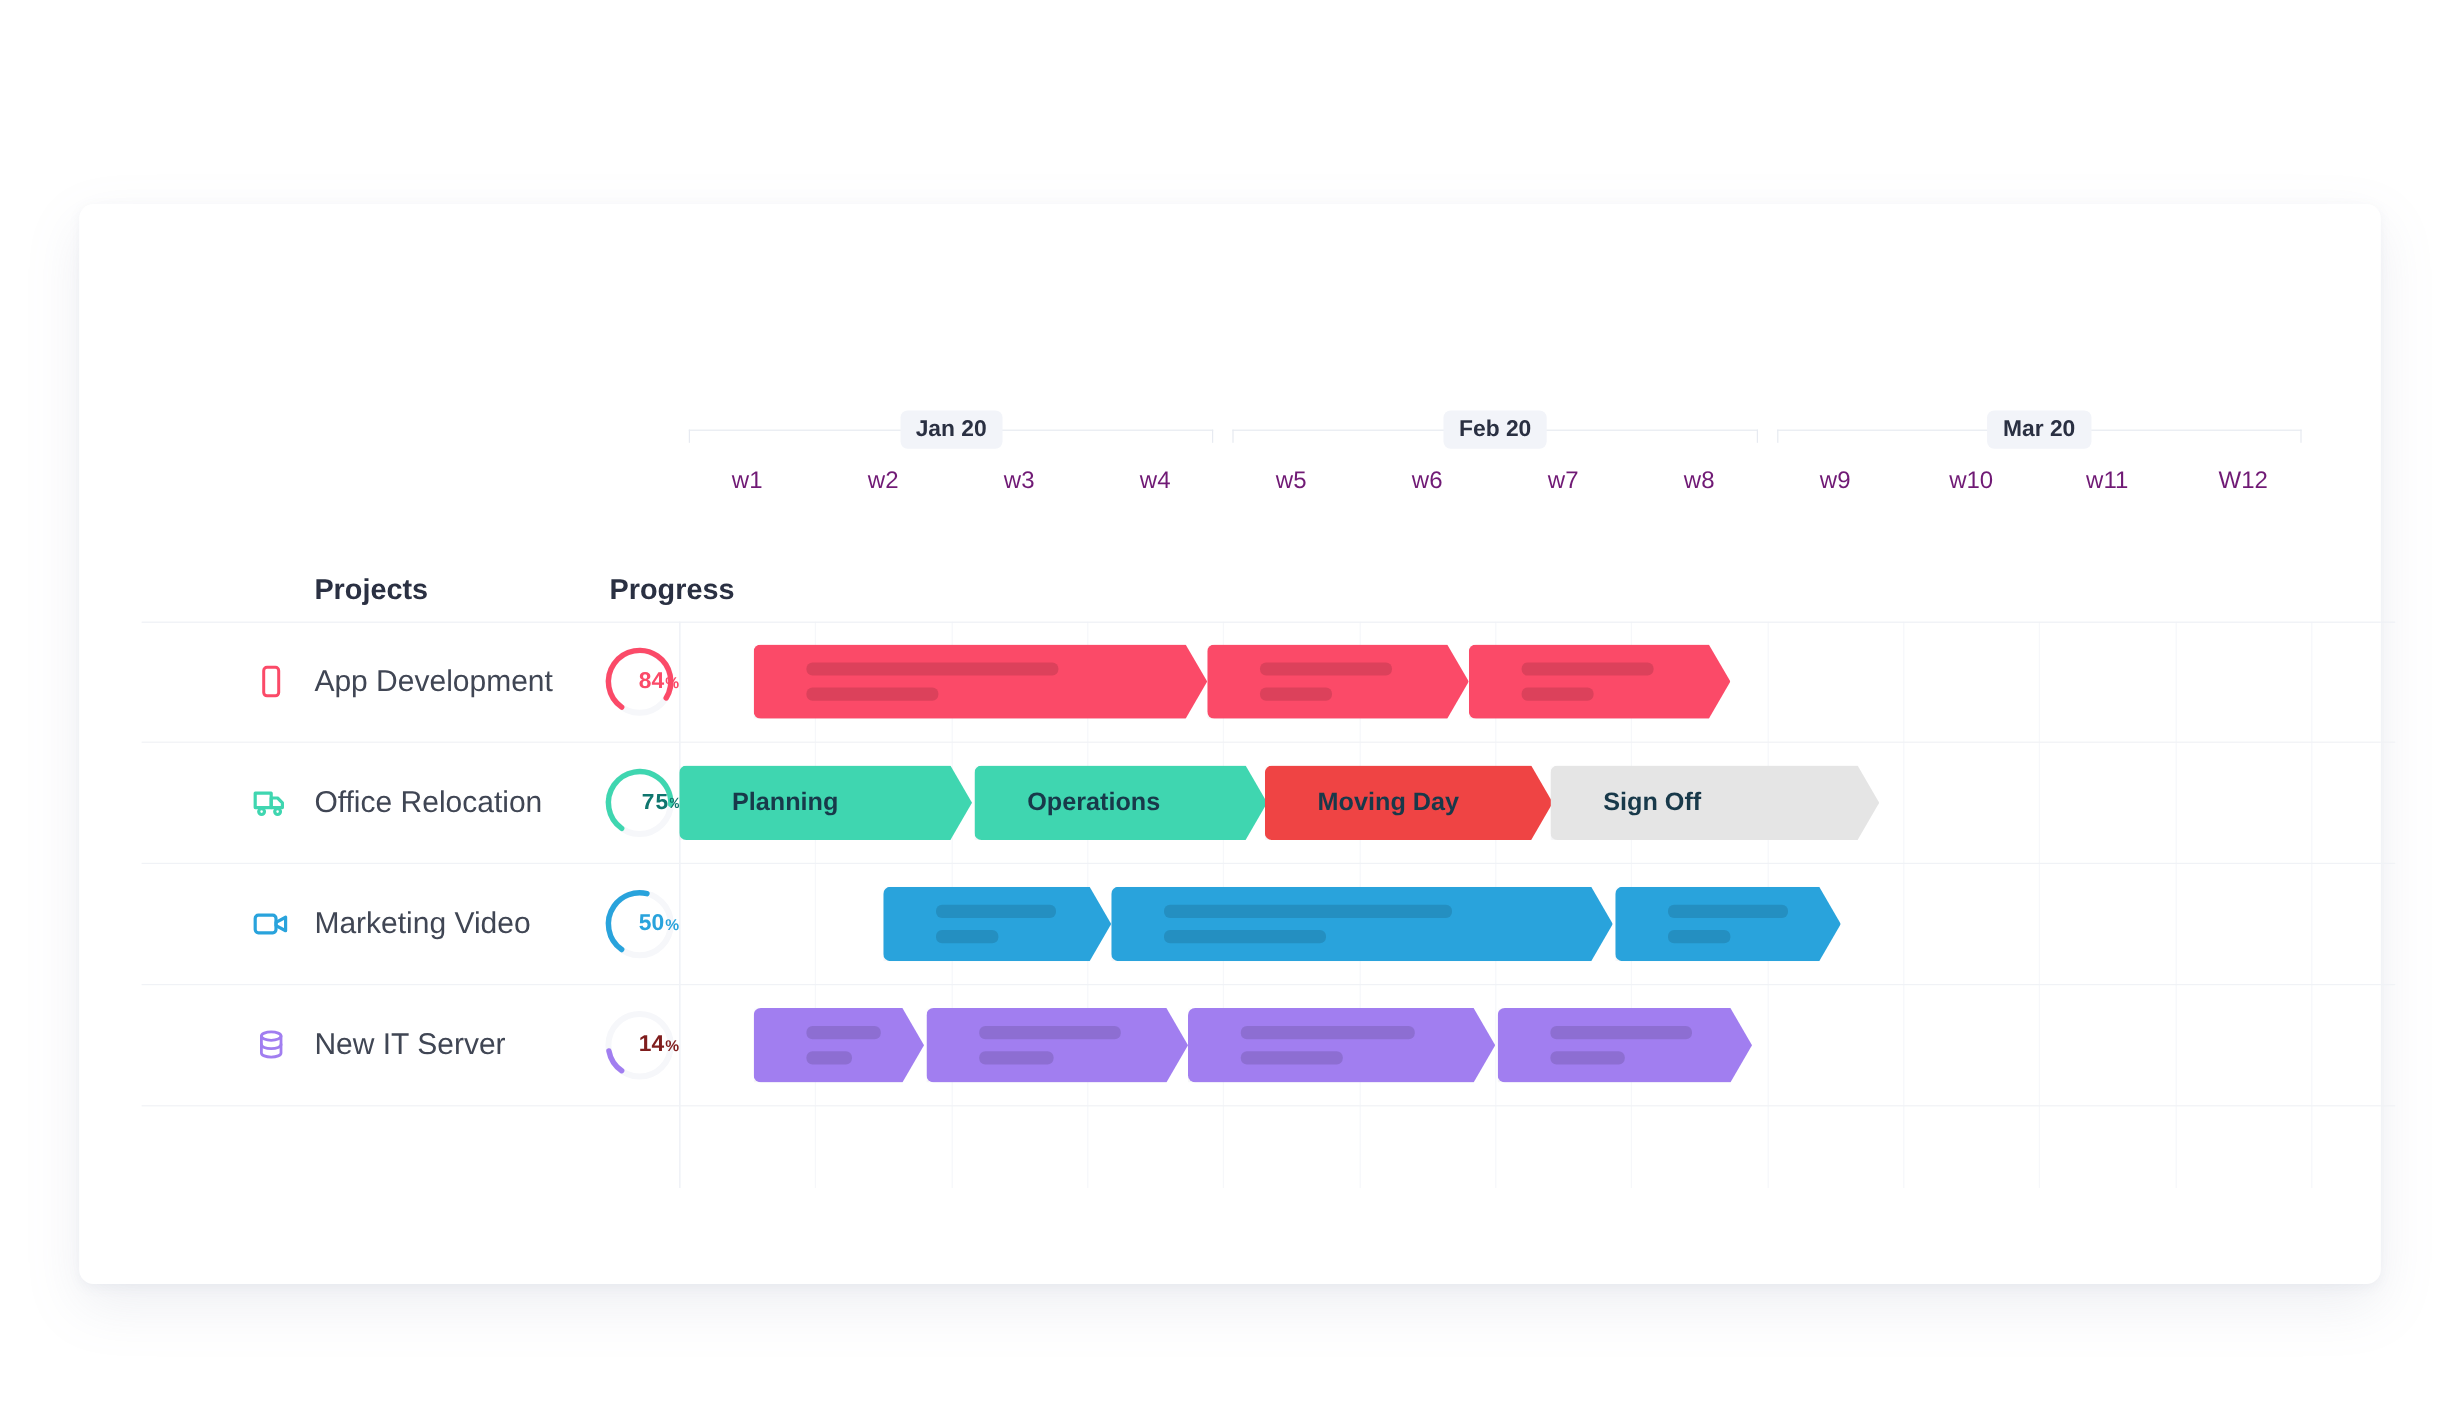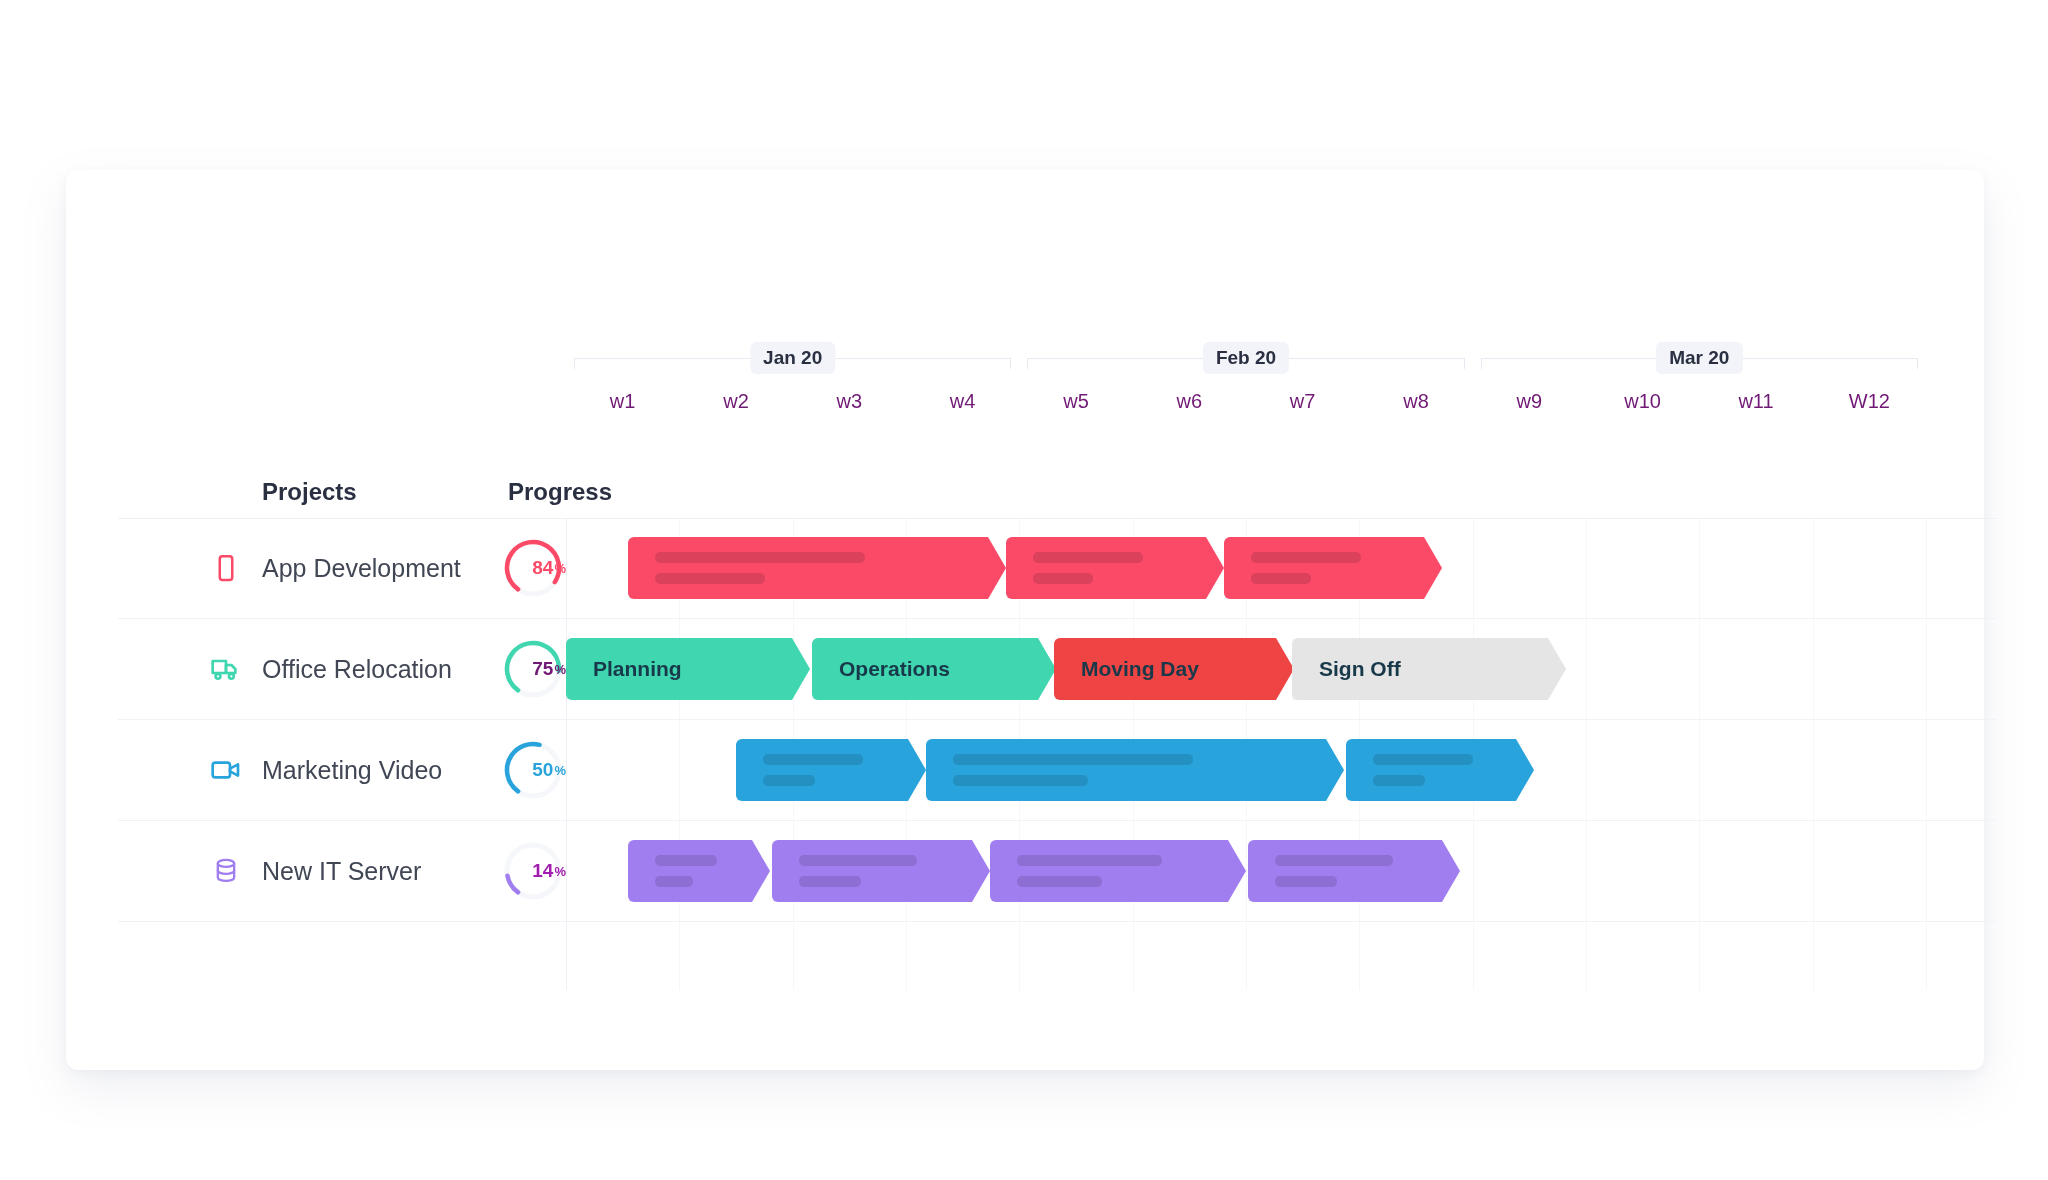--- a/index.html
+++ b/index.html
@@ -178,21 +178,21 @@
 
   
   .bars { position:absolute; left: 448px; top: 0; right: 0; height: 100px; }
   .bar {
     position:absolute; top: 50%; transform: translateY(-50%);
     height: 62px;
     display:flex; align-items:center;
     border-radius: 6px;
     box-shadow: 0 3px 7px rgba(90,100,130,0.10);
     clip-path: polygon(0 0, calc(100% - 18px) 0, 100% 50%, calc(100% - 18px) 100%, 0 100%);
-    padding-left: 27px;
+    padding-left: 44px;
     box-sizing: border-box;
   }
   .bar-label {
     font-size: 21px; font-weight: bold; color:#18394a;
     white-space: nowrap;
   }
   .ph-wrap { display:flex; flex-direction:column; gap: 10px; }
   .ph { height: 11px; border-radius: 5px; }
 
   
@@ -305,21 +305,21 @@
                 <circle cx="6" cy="17.5" r="1.8" stroke="#3fd6b0" fill="none" stroke-width="2" stroke-linecap="round" stroke-linejoin="round"></circle>
                 <circle cx="16" cy="17.5" r="1.8" stroke="#3fd6b0" fill="none" stroke-width="2" stroke-linecap="round" stroke-linejoin="round"></circle>
               </svg>
             </div>
             <div class="row-name">Office Relocation</div>
             <div class="donut">
               <svg width="66" height="66" viewBox="0 0 66 66">
                 <circle cx="33" cy="33" r="26" fill="none" stroke="#f6f7fa" stroke-width="5"></circle>
                 <circle cx="33" cy="33" r="26" fill="none" stroke="#3fd6b0" stroke-width="4.5" stroke-linecap="round" stroke-dasharray="107.82 55.54" transform="rotate(125 33 33)"></circle>
               </svg>
-              <div class="pct" style="color: #701a75;">
+              <div class="pct" style="color: #0f766e; font-family: Liberation Mono, monospace;">
                 <span>75</span>
                 <span class="sym">%</span>
               </div>
             </div>
             <div class="bars">
               <div class="bar" style="left: 0px; width: 244px; background: rgb(63, 214, 176);">
                 <div class="bar-label">Planning</div>
               </div>
               <div class="bar" style="left: 246px; width: 244px; background: rgb(63, 214, 176);">
                 <div class="bar-label">Operations</div>
@@ -378,21 +378,21 @@
                 <path d="M5 5.5v6c0 1.7 3.1 3 7 3s7-1.3 7-3v-6" stroke="#a17ef0" fill="none" stroke-width="2" stroke-linecap="round" stroke-linejoin="round"></path>
                 <path d="M5 11.5v6c0 1.7 3.1 3 7 3s7-1.3 7-3v-6" stroke="#a17ef0" fill="none" stroke-width="2" stroke-linecap="round" stroke-linejoin="round"></path>
               </svg>
             </div>
             <div class="row-name">New IT Server</div>
             <div class="donut">
               <svg width="66" height="66" viewBox="0 0 66 66">
                 <circle cx="33" cy="33" r="26" fill="none" stroke="#f6f7fa" stroke-width="5"></circle>
                 <circle cx="33" cy="33" r="26" fill="none" stroke="#a17ef0" stroke-width="4.5" stroke-linecap="round" stroke-dasharray="20.13 143.24" transform="rotate(125 33 33)"></circle>
               </svg>
-              <div class="pct" style="color: #a21caf;">
+              <div class="pct" style="color: #7f1d1d;">
                 <span>14</span>
                 <span class="sym">%</span>
               </div>
             </div>
             <div class="bars">
               <div class="bar" style="left: 62px; width: 142px; background: rgb(161, 126, 240);">
                 <div class="ph-wrap">
                   <div class="ph" style="width: 62px; background: rgba(0, 0, 0, 0.12);"></div>
                   <div class="ph" style="width: 38px; background: rgba(0, 0, 0, 0.12);"></div>
                 </div>

